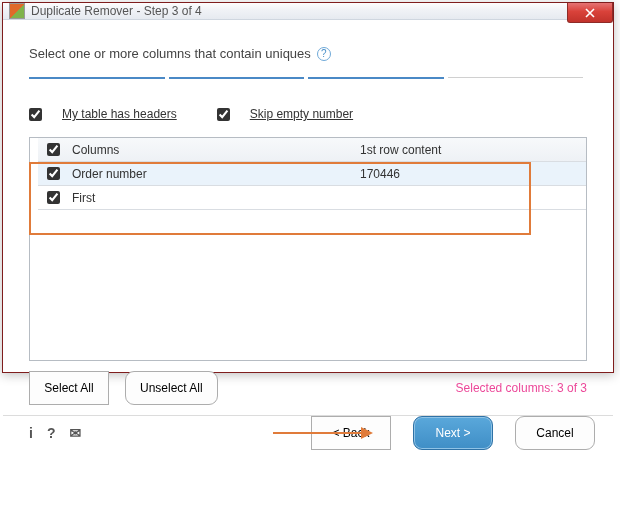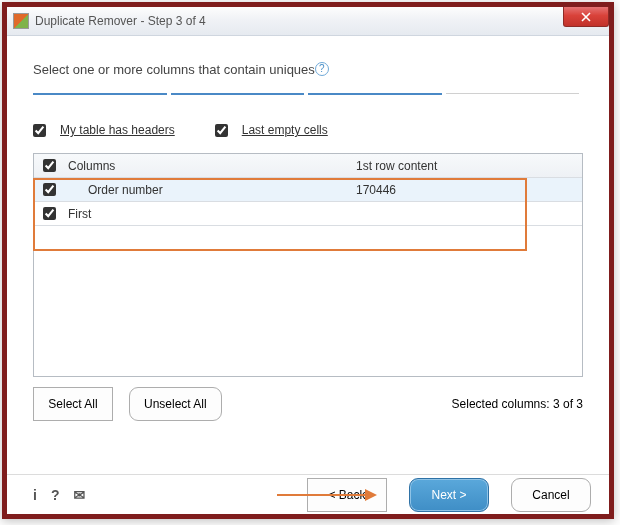--- a/index.html
+++ b/index.html
@@ -9,23 +9,23 @@
     font-size: 12px;
     background: #fff;
     color: #333;
     width: 620px;
     height: 525px;
     position: relative;
     overflow: hidden;
   }
   .window {
     width: 612px;
-    height: 517px;
+    height: 371px;
     margin: 2px;
-    border: 5px solid #7f1d1d;
+    border: 1px solid #7f1d1d;
     background: #fff;
     display: flex;
     flex-direction: column;
     box-shadow: 0 2px 10px rgba(0,0,0,0.25);
   }
   .titlebar {
     height: 29px;
     background: linear-gradient(to bottom, #fdfdfd 0%, #f0f2f6 45%, #e6eaf0 100%);
     border-bottom: 1px solid #cfd6df;
     display: flex;
@@ -61,21 +61,22 @@
   .content {
     flex: 1;
     padding: 26px 26px 10px 26px;
     display:flex;
     flex-direction:column;
   }
   .instruction {
     font-size: 13px;
     color: #444;
     display:flex;
-    align-items:flex-start;
+    align-items:flex-end;
+    gap:6px;
   }
   .help-icon {
     width:14px; height:14px;
     border:1px solid #6fa9d8;
     border-radius:50%;
     color:#4a90c9;
     font-size:10px;
     line-height:12px;
     text-align:center;
   }
@@ -92,46 +93,46 @@
   .progress .seg.done {
     border-top:2px solid #4a89c6;
   }
   .checks {
     margin-top: 26px;
     display:flex;
     gap: 40px;
     align-items:center;
   }
   .chk {
-    display:flex; align-items:center; gap:14px;
+    display:flex; align-items:center; gap:20px;
   }
   .chk input { margin:0; }
   .chk label { text-decoration: underline; text-decoration-style: solid; cursor:default;}
   .table-wrap {
     margin-top: 16px;
     border:1px solid #b6bcc3;
     position:relative;
+    padding-left:8px;
   }
   .thead, .trow {
     display:flex;
     align-items:center;
     height:24px;
     border-bottom:1px solid #d9dde2;
   }
   .thead {
     background: linear-gradient(to bottom,#f7f9fb,#eef1f5);
     font-weight:400;
     color:#333;
   }
   .col-chk { width:30px; display:flex; justify-content:center;}
   .col-name { flex:1; padding-left:4px;}
   .col-first { width:230px; padding-left:4px;}
   .trow.sel {
     background:#eaf3fb;
-    gap:20px;
   }
   .highlight {
     position:absolute;
     top:24px;
     left:-1px;
     right:55px;
     height:73px;
     border:2px solid #e07b3a;
     pointer-events:none;
   }
@@ -151,21 +152,21 @@
     font-size:12px;
     font-family:inherit;
     cursor:default;
     display:flex;
     align-items:center;
     justify-content:center;
     min-width:80px;
   }
   .btn + .btn { margin-left:16px;border-radius:9px; }
   .spacer { flex:1; }
-  .selcount { font-size:12px; color:#000000; }
+  .selcount { font-size:12px; color:#ec4899; }
   .footer {
     height: 40px;
     border-top:1px solid #dcdcdc;
     display:flex;
     align-items:center;
     padding: 0 18px 0 26px;
     gap:12px;
     position:relative;
   }
   .footer-icons {
@@ -245,21 +246,21 @@
       <div class="seg"></div>
     </div>
 
     <div class="checks">
       <div class="chk">
         <input type="checkbox" checked="" style="">
         <label>My table has headers</label>
       </div>
       <div class="chk">
         <input type="checkbox" checked="" style="">
-        <label>Last empty cells</label>
+        <label>Skip empty number</label>
       </div>
     </div>
 
     <div class="table-wrap">
       <div class="thead">
         <div class="col-chk">
             <input type="checkbox" checked="" style="">
           </div>
         <div class="col-name">Columns</div>
         <div class="col-first">1st row content</div>

